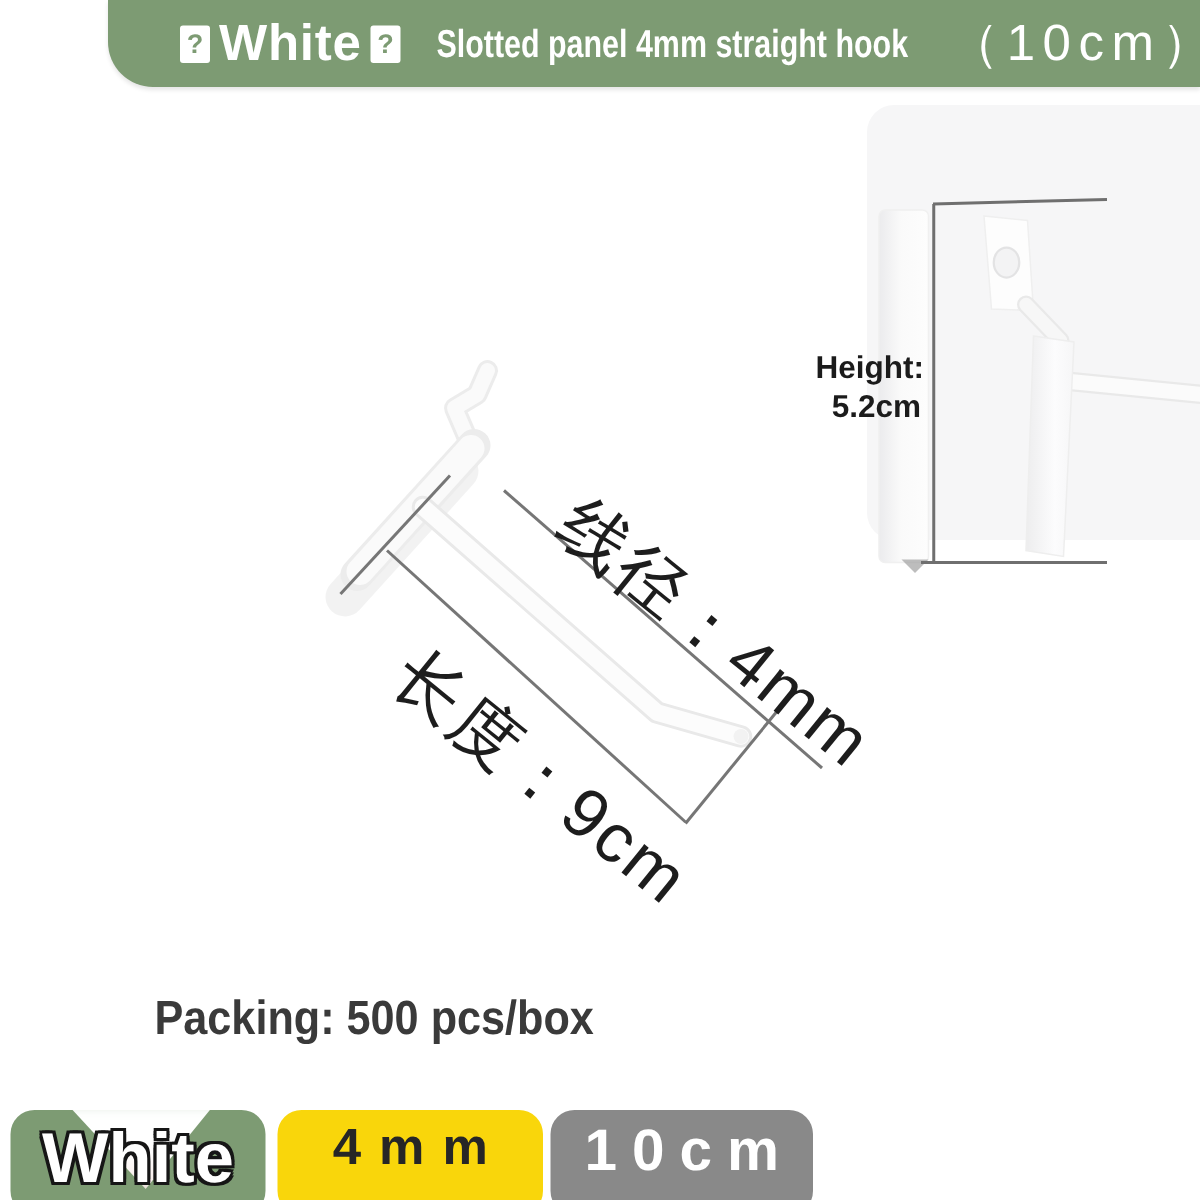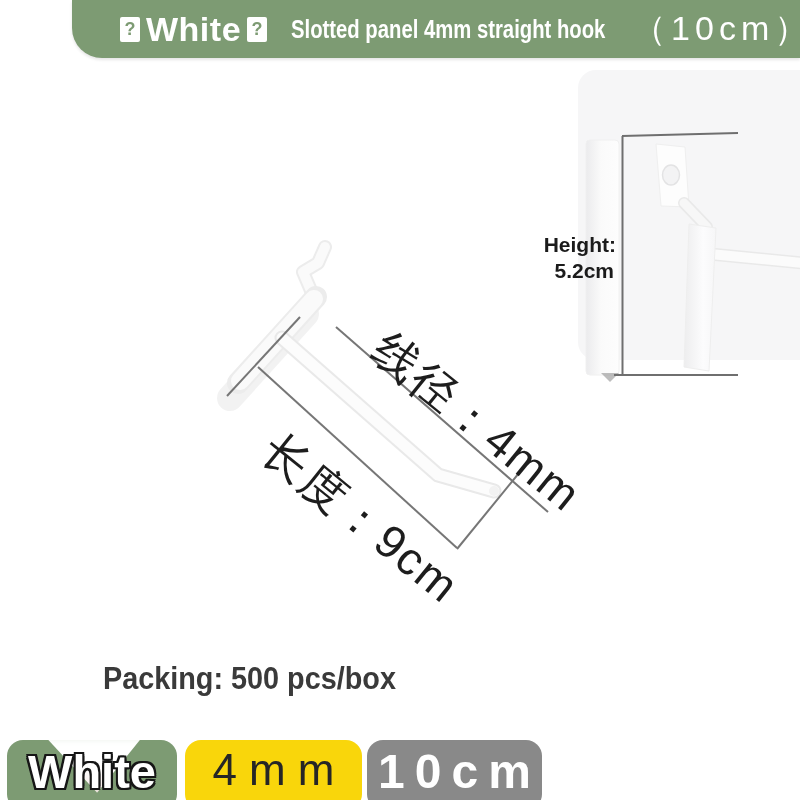--- a/index.html
+++ b/index.html
@@ -50,23 +50,23 @@
     background:linear-gradient(180deg,#ffffff 55%,#f4e3df 100%);
     clip-path:polygon(20% 0,82% 0,53% 92%);
     filter:blur(6px);
   }
   .badge-color span{
     color:#ffffff;font-size:47px;font-weight:700;
     text-shadow:-2px -2px 0 #161616,2px -2px 0 #161616,-2px 2px 0 #161616,2px 2px 0 #161616,
                  0 -2px 0 #161616,0 2px 0 #161616,-2px 0 0 #161616,2px 0 0 #161616;
   }
   .badge-wire{left:185px;width:177px;background:#f9d60b;}
-  .badge-wire span{color:#262626;font-size:44px;font-weight:400;letter-spacing:12px;margin-right:-12px;}
+  .badge-wire span{color:#262626;font-size:34px;font-weight:700;letter-spacing:12px;margin-right:-12px;}
   .badge-size{left:367px;width:175px;background:#898989;}
-  .badge-size span{color:#ffffff;font-size:48px;font-weight:600;letter-spacing:10px;margin-right:-10px;}
+  .badge-size span{color:#ffffff;font-size:39px;font-weight:600;letter-spacing:10px;margin-right:-10px;}
 </style>
 </head>
 <body>
 
 <div class="stage">
 
   <div class="banner">
     <span class="tofu">?</span>
     <span class="bname">White</span>
     <span class="tofu">?</span>

